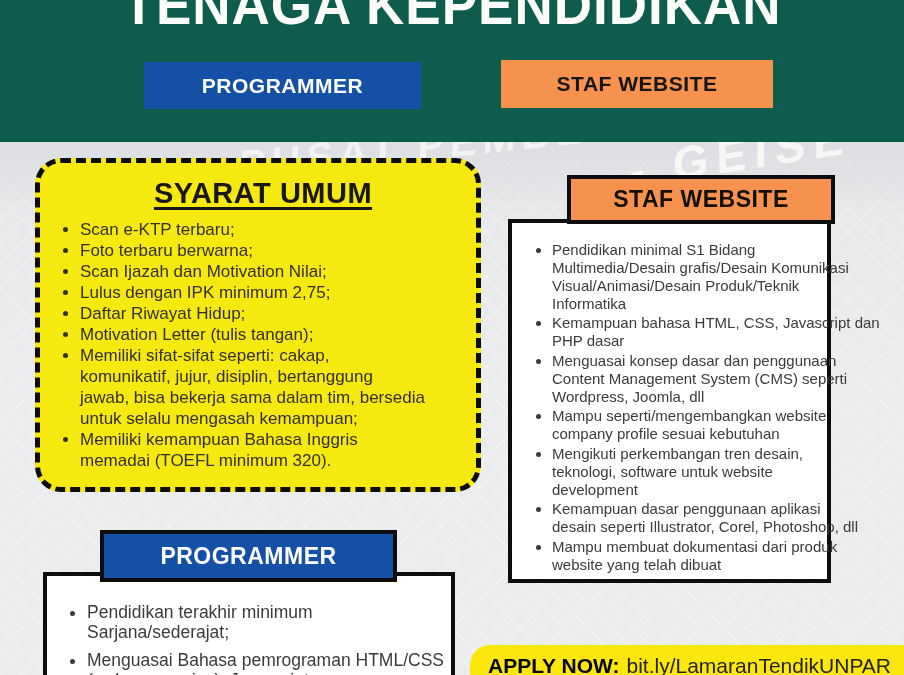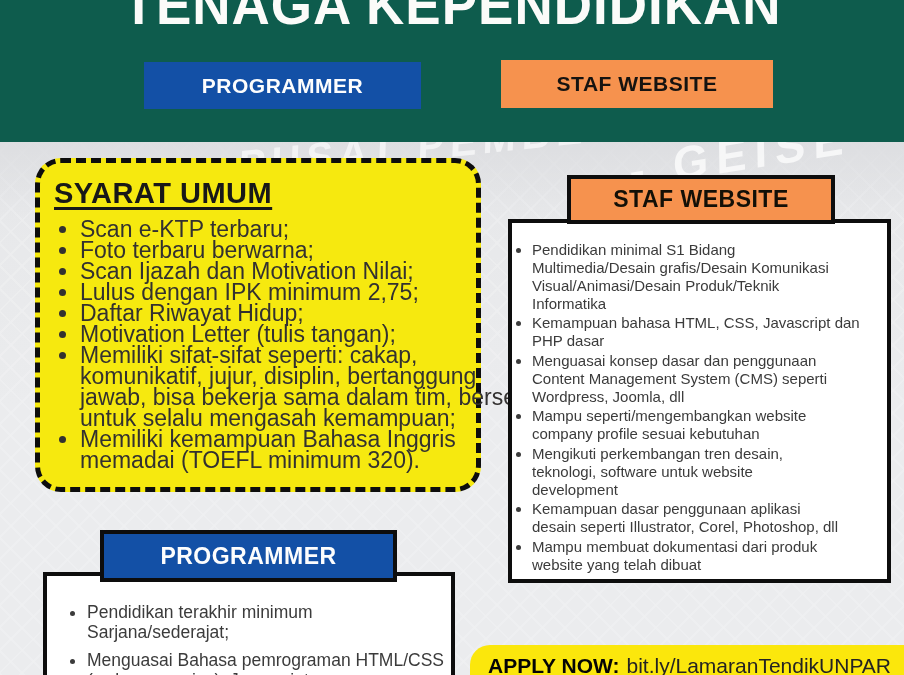--- a/index.html
+++ b/index.html
@@ -32,35 +32,35 @@
     font-weight:bold;font-size:21px;letter-spacing:.5px;}
   .chip-blue{left:144px;top:62px;width:277px;height:47px;background:#1350a6;color:#fdfdfd;}
   .chip-orange{left:501px;top:60px;width:272px;height:48px;background:#f6924e;color:#161310;}
   
   .yellow-box{
     position:absolute;left:35px;top:158px;width:446px;height:334px;z-index:2;box-sizing:border-box;
     background:#f6e90f;border:5px dashed #0d0d0d;border-radius:26px;
     padding:8px 4px 0 14px;
   }
   .yb-title{
-    text-align:left;font-size:29px;font-weight:bold;color:#181818;letter-spacing:.5px;
+    text-align:center;font-size:29px;font-weight:bold;color:#181818;letter-spacing:.5px;
     text-decoration:underline;text-decoration-thickness:3px;text-underline-offset:4px;
     margin:6px 0 9px 0;
   }
-  .yellow-box ul{margin:0;padding-left:26px;font-size:23px;line-height:21px;color:#333130;}
+  .yellow-box ul{margin:0;padding-left:26px;font-size:17px;line-height:21px;color:#333130;}
   .yellow-box li{margin:0;white-space:pre;}
   
   .box-header{
     position:absolute;display:flex;align-items:center;justify-content:center;z-index:3;
     box-sizing:border-box;border:4px solid #0d0d0d;font-weight:bold;font-size:23px;letter-spacing:.5px;
   }
   .sw-header{left:567px;top:175px;width:268px;height:49px;background:#f6924e;color:#131007;}
   .sw-box{
-    position:absolute;left:508px;top:219px;width:383px;height:364px;z-index:2;box-sizing:border-box;
-    background:#ffffff;border:4px solid #0d0d0d;padding:16px 2px 0 0;
+    position:absolute;left:508px;top:219px;width:323px;height:364px;z-index:2;box-sizing:border-box;
+    background:#ffffff;border:4px solid #0d0d0d;padding:16px 2px 0 20px;
   }
   .sw-box ul{margin:0;padding-left:20px;font-size:15px;line-height:18px;color:#3b3b3b;}
   .sw-box li{margin:1.5px 0;white-space:pre;}
   
   .pg-header{left:100px;top:530px;width:297px;height:52px;background:#1350a6;color:#fdfdfd;}
   .pg-box{
     position:absolute;left:43px;top:572px;width:412px;height:120px;z-index:2;box-sizing:border-box;
     background:#ffffff;border:4px solid #0d0d0d;padding:18px 8px 0 16px;
   }
   .pg-box ul{margin:0;padding-left:24px;font-size:17.5px;line-height:20px;color:#3b3b3b;}

